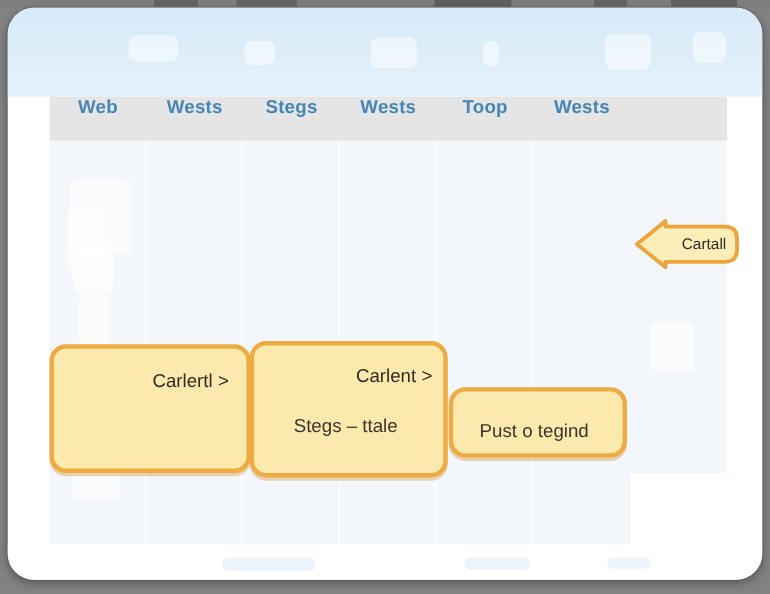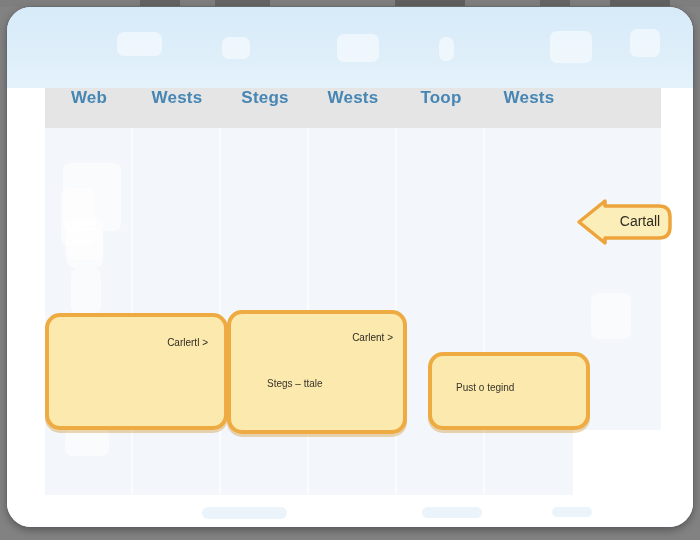--- a/index.html
+++ b/index.html
@@ -50,25 +50,25 @@
   .grid-col { width: 88px; height: 100%; border-right: 2px solid #fbfcfe; }
   .grid-col:last-child { border-right: none; }
   .grid-col-last {
     position: absolute; left: 566px; top: 121px; width: 88px; height: 302px;
     background: #f3f6fa;
   }
   .callout-box {
     position: absolute; background: #fbe9ad;
     border: 4px solid #eeab42; border-radius: 15px;
     box-shadow: 0 3px 0 rgba(205,140,35,.35);
-    color: #3a352c; font-size: 10px;
+    color: #3a352c; font-size: 17px;
   }
   .box1 { left: 38px; top: 306px; width: 183px; height: 117px; }
   .box2 { left: 220px; top: 303px; width: 180px; height: 124px; }
-  .box3 { left: 421px; top: 345px; width: 162px; height: 78px; }
+  .box3 { left: 401px; top: 345px; width: 162px; height: 64px; }
   .callout-link {
     position: absolute; cursor: pointer; color: #2f2b24;
   }
   .box1 .callout-link { right: 16px; top: 20px; }
   .box2 .callout-link { right: 10px; top: 18px; }
   .box2 .callout-text { position: absolute; left: 36px; top: 64px; }
   .box3 .callout-text { position: absolute; left: 24px; top: 26px; }
   .arrow-callout {
     position: absolute; left: 568px; top: 188px; width: 104px; height: 54px;
     cursor: pointer;

